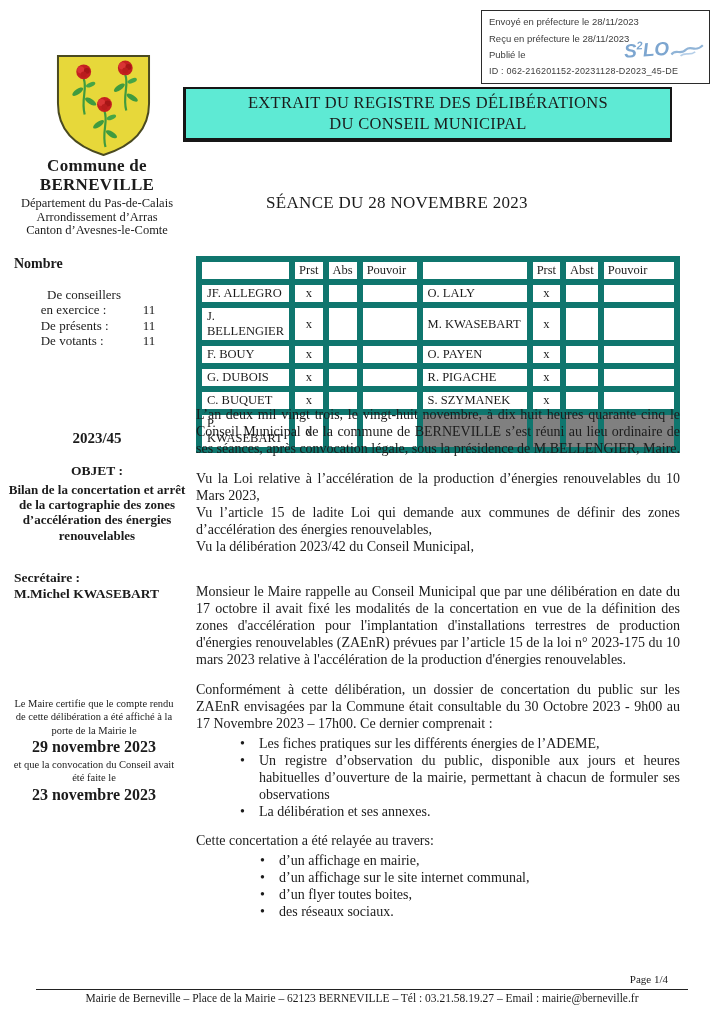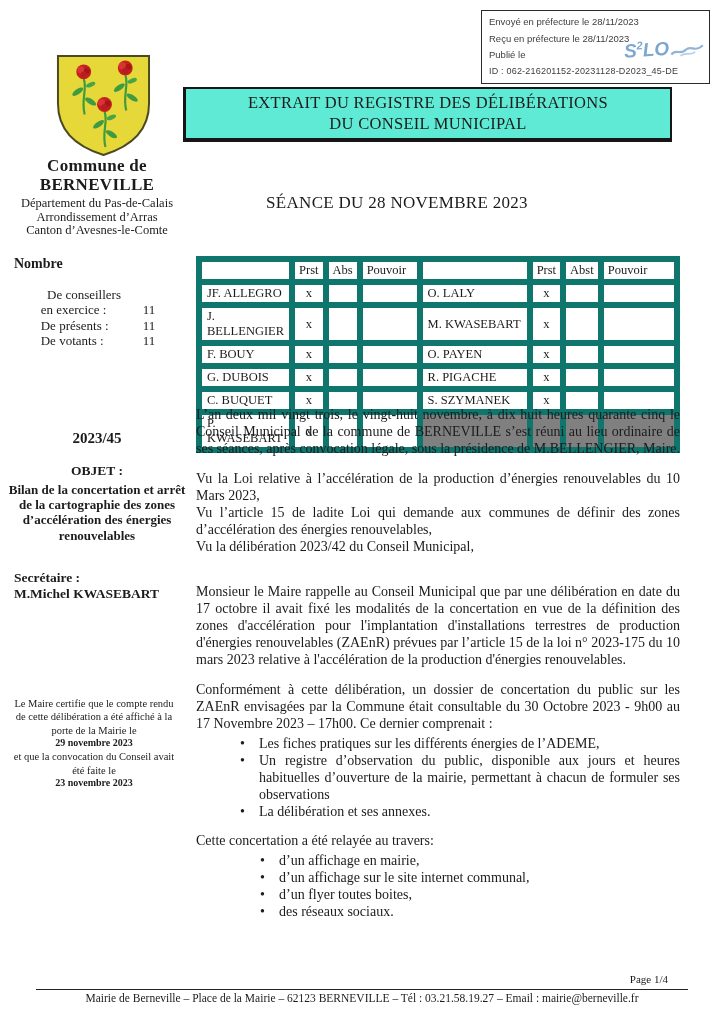--- a/index.html
+++ b/index.html
@@ -61,21 +61,21 @@
   .nombre-block { position: absolute; left: 14px; top: 256px; width: 168px; font-size: 13px; }
   .nombre-heading { font-weight: bold; font-size: 14px; margin-bottom: 15px; }
   .count-row { display: flex; line-height: 1.18; justify-content: center; }
   .count-label { width: 102px; }
   .ref-number { position: absolute; left: 8px; top: 430px; width: 178px; text-align: center; font-weight: bold; font-size: 15px; }
   .objet-block { position: absolute; left: 8px; top: 463px; width: 178px; text-align: center; font-weight: bold; }
   .objet-heading { font-size: 13.5px; margin-bottom: 3px; }
   .objet-text { font-size: 13px; line-height: 1.17; }
   .secretaire-block { position: absolute; left: 14px; top: 570px; font-weight: bold; font-size: 13.5px; line-height: 1.18; }
   .certif-block { position: absolute; left: 12px; top: 697px; width: 164px; text-align: center; font-size: 10.5px; line-height: 1.28; }
-  .certif-date { font-weight: bold; font-size: 10px; }
+  .certif-date { font-weight: bold; font-size: 16px; }
 
   
   .council-table {
     position: absolute; left: 196px; top: 256px; width: 484px;
     border-collapse: collapse; font-size: 12.5px;
   }
   .council-table th, .council-table td { border: 6px solid #0f766e; }
   .council-table th { font-weight: normal; text-align: left; padding: 1px 4px; height: 18px; }
   .council-table td { height: 20px; }
   .council-table td.name-cell { padding: 1px 5px; text-align: left; }

